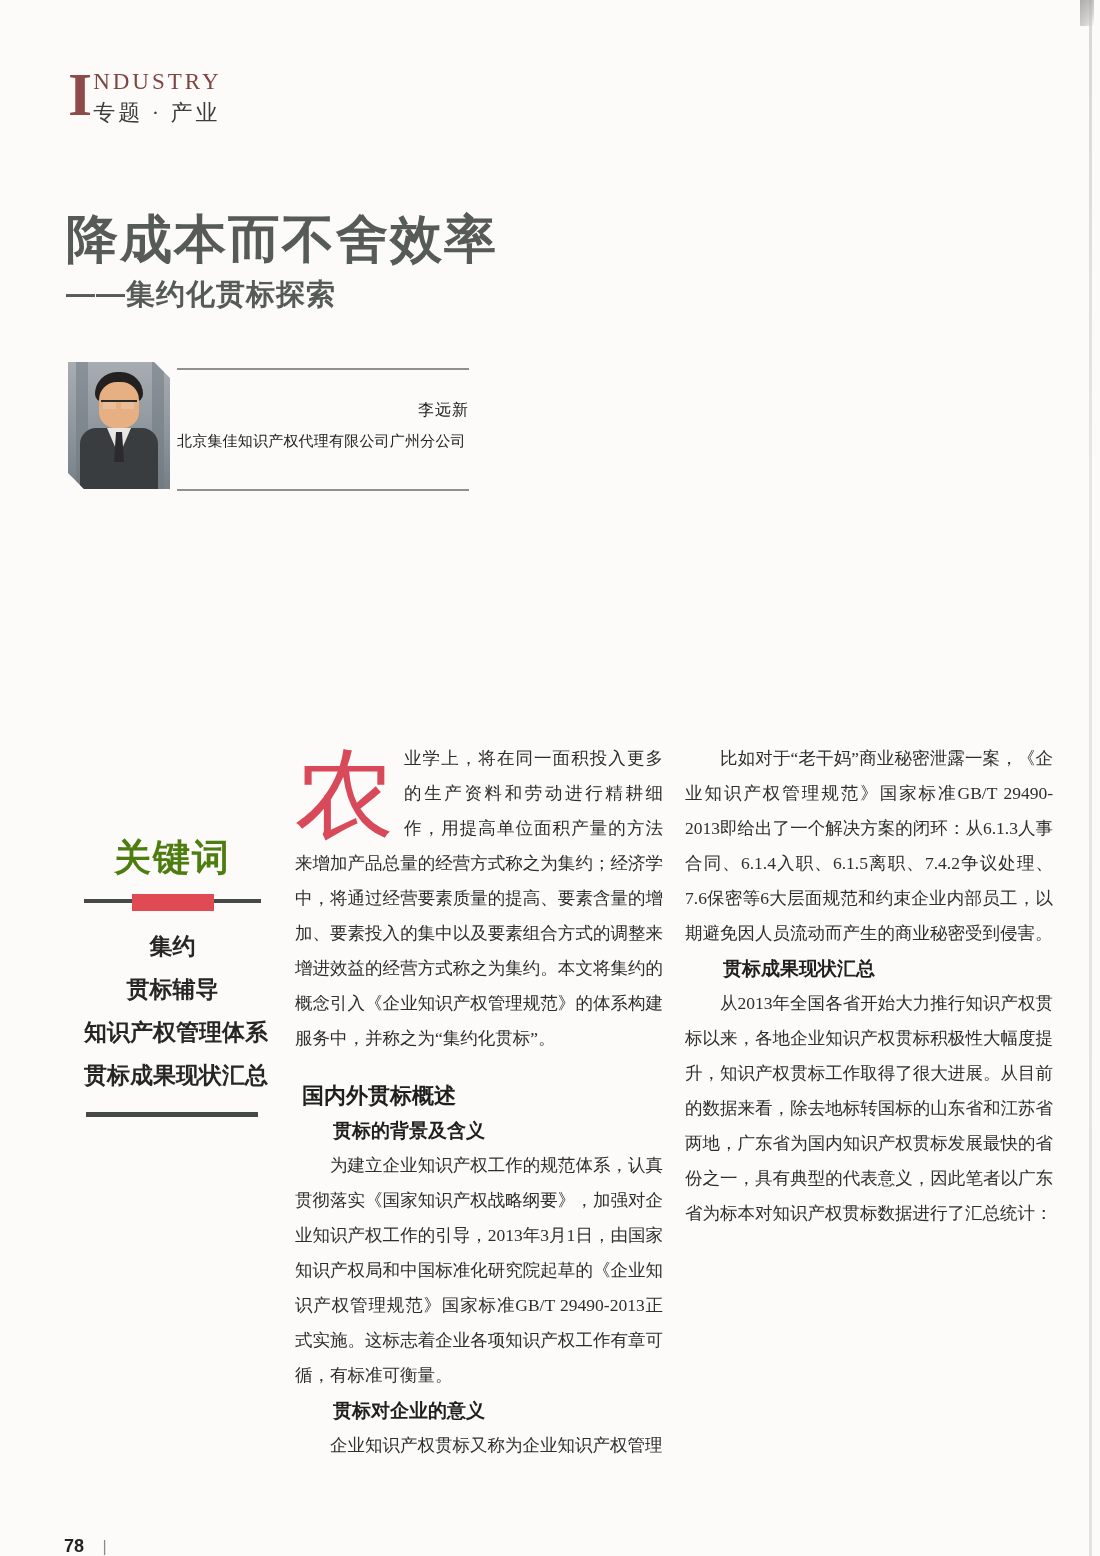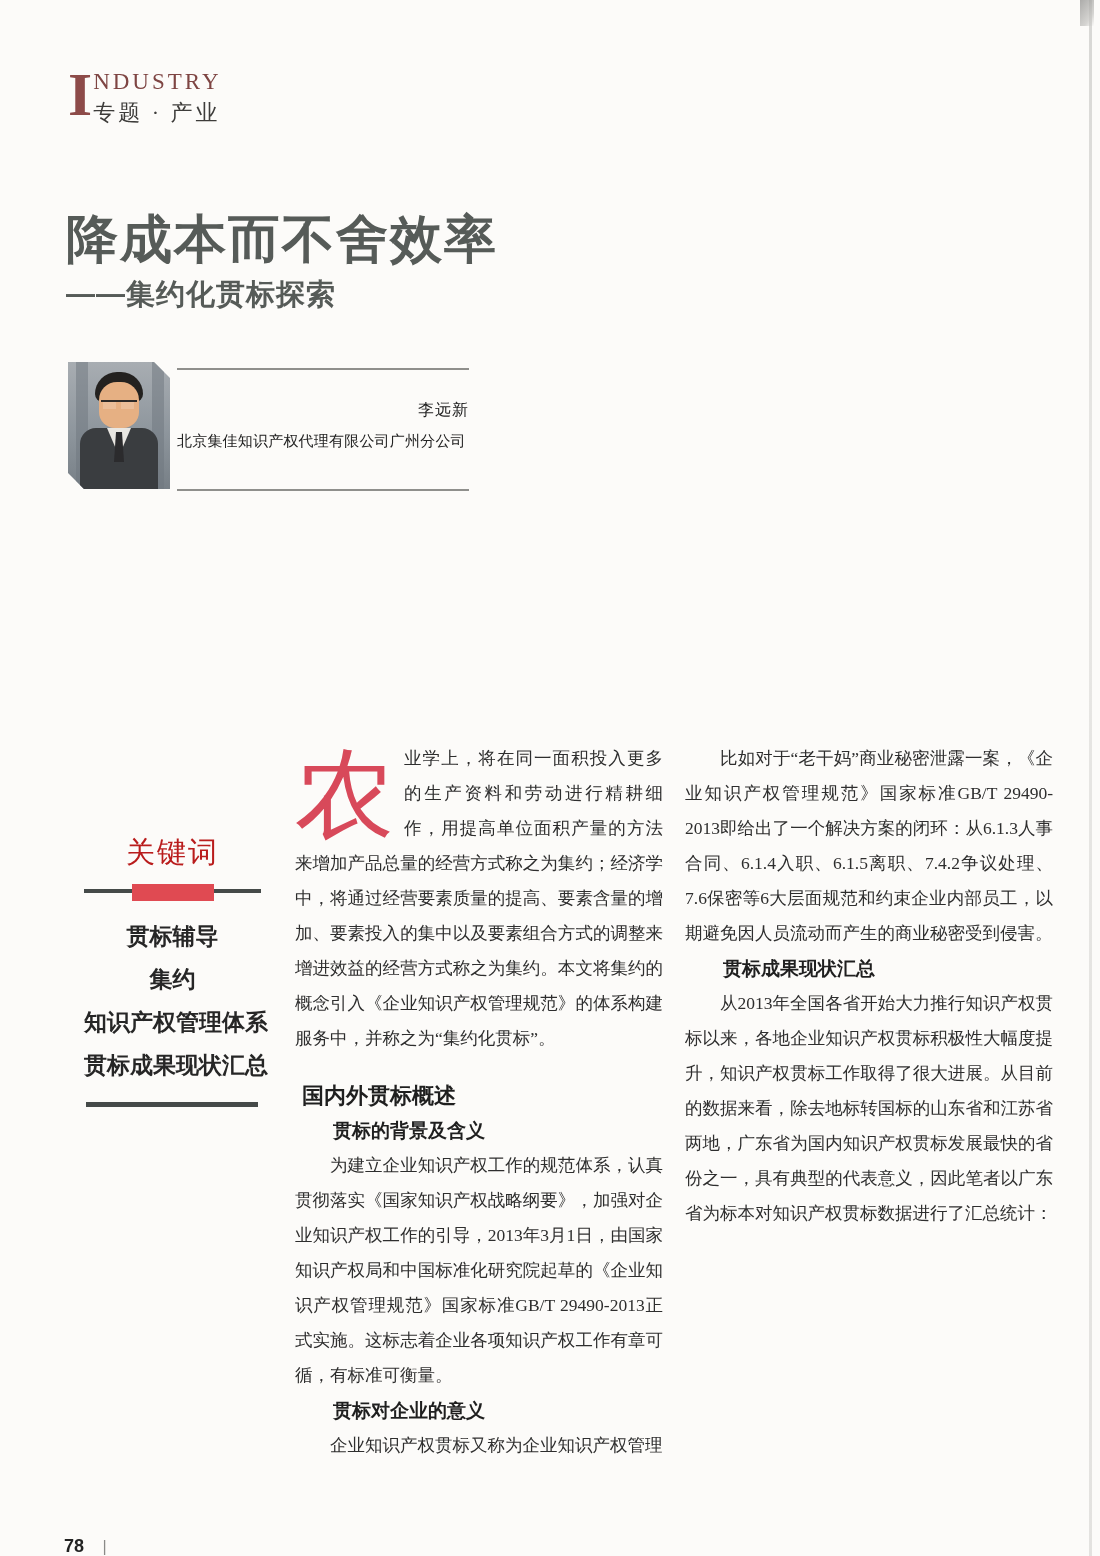--- a/index.html
+++ b/index.html
@@ -62,21 +62,21 @@
   .author-info {
     position: absolute; left: 177px; top: 368px; width: 292px; height: 119px;
     border-top: 2px solid #8f8f8c; border-bottom: 2px solid #8f8f8c;
     font-family: "Liberation Sans", sans-serif;
   }
   .author-name { font-size: 16px; color: #222; margin-top: 30px; letter-spacing: 1px; text-align: right; }
   .author-aff { font-size: 15px; color: #222; margin-top: 11px; letter-spacing: .2px; }
 
   
   .keywords { position: absolute; left: 84px; top: 833px; width: 177px; text-align: center; }
-  .kw-title { font-size: 29px; font-weight: 400; letter-spacing: 2px; color: #b91c1c; }
+  .kw-title { font-size: 37px; font-weight: 700; letter-spacing: 2px; color: #4d7c0f; }
   .kw-divider { position: relative; height: 22px; margin-top: 8px; }
   .kw-divider .line { position: absolute; left: 0; right: 0; top: 8px; height: 4px; background: #454a49; }
   .kw-divider .red { position: absolute; left: 50%; top: 3px; transform: translateX(-50%); width: 82px; height: 17px; background: #e04a52; }
   .kw-list { margin-top: 12px; }
   .kw-item { font-size: 23px; font-weight: 700; color: #262626; line-height: 43px; white-space: nowrap; }
   .kw-rule { height: 5px; background: #454a49; margin-top: 15px; width: 172px; margin-left: 2px; }
 
   
   .col {
     position: absolute; width: 368px; top: 741px;
@@ -141,22 +141,22 @@
     <div class="author-aff">北京集佳知识产权代理有限公司广州分公司</div>
   </div>
 
   <div class="keywords">
     <div class="kw-title">关键词</div>
     <div class="kw-divider">
       <div class="line"></div>
       <div class="red"></div>
     </div>
     <div class="kw-list">
+      <div class="kw-item">集约</div>
       <div class="kw-item">贯标辅导</div>
-      <div class="kw-item">集约</div>
       <div class="kw-item">知识产权管理体系</div>
       <div class="kw-item">贯标成果现状汇总</div>
     </div>
     <div class="kw-rule"></div>
   </div>
 
   <div class="col col1">
     <p><span class="dropcap">农</span><span>业学上，将在同一面积投入更多的生产资料和劳动进行精耕细作，用提高单位面积产量的方法来增加产品总量的经营方式称之为集约；经济学中，将通过经营要素质量的提高、要素含量的增加、要素投入的集中以及要素组合方式的调整来增进效益的经营方式称之为集约。本文将集约的概念引入《企业知识产权管理规范》的体系构建服务中，并称之为“集约化贯标”。</span></p>
     <h2 class="sec-h2">国内外贯标概述</h2>
     <h3 class="sec-h3">贯标的背景及含义</h3>

